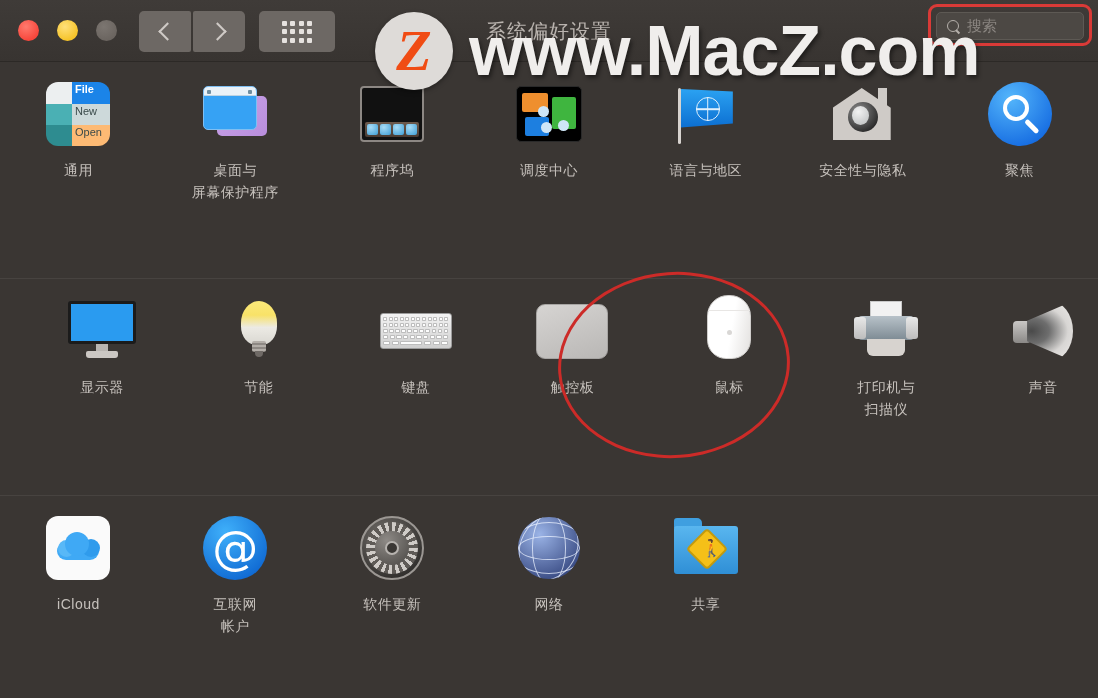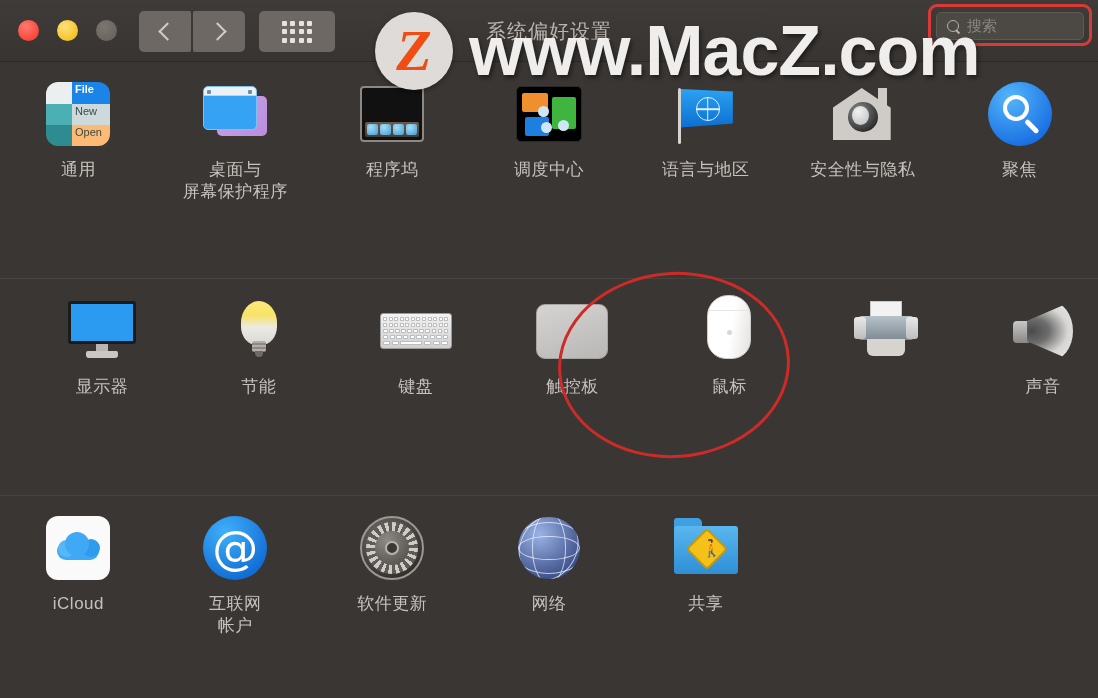--- a/index.html
+++ b/index.html
@@ -73,21 +73,21 @@
   #content { position:absolute; left:0; top:62px; width:1098px; height:636px; }
   .sect { position:relative; }
   .sect + .sect { border-top:1px solid #474340; }
   .row { display:grid; grid-template-columns:repeat(7,1fr); }
   .cell {
     display:flex; flex-direction:column; align-items:center;
     padding-top:16px; text-decoration:none;
   }
   .iconbox { width:72px; height:72px; position:relative; }
   .label {
-    margin-top:9px; color:#c6c1bc; font-size:17px; line-height:22px;
+    margin-top:9px; color:#c6c1bc; font-size:14px; line-height:22px;
     text-align:center; white-space:pre-line; letter-spacing:.5px;
   }
   .sect1 .cell { height:216px; }
   .sect2 .cell { height:216px;margin-left:47px; }
   .sect3 .cell { height:196px; }
 
   
   
   .ic-general { width:64px;height:64px;border-radius:12px;overflow:hidden;margin:4px;
     display:grid; grid-template-columns:40% 60%; grid-template-rows:34% 33% 33%; }
@@ -563,20 +563,22 @@
         <a class="cell">
           <div class="iconbox">
             <div class="ic-print">
               <div class="paper"></div>
                 <div class="body"></div>
               <div class="cap l"></div>
                 <div class="cap r"></div>
                 <div class="out"></div>
             </div>
           </div>
+          <div class="label">打印机与
+扫描仪</div>
         </a>
 
         <a class="cell">
           <div class="iconbox">
             <div class="ic-snd">
                 <div class="mag"></div>
                 <div class="cone"></div>
               </div>
           </div>
           <div class="label">声音</div>

